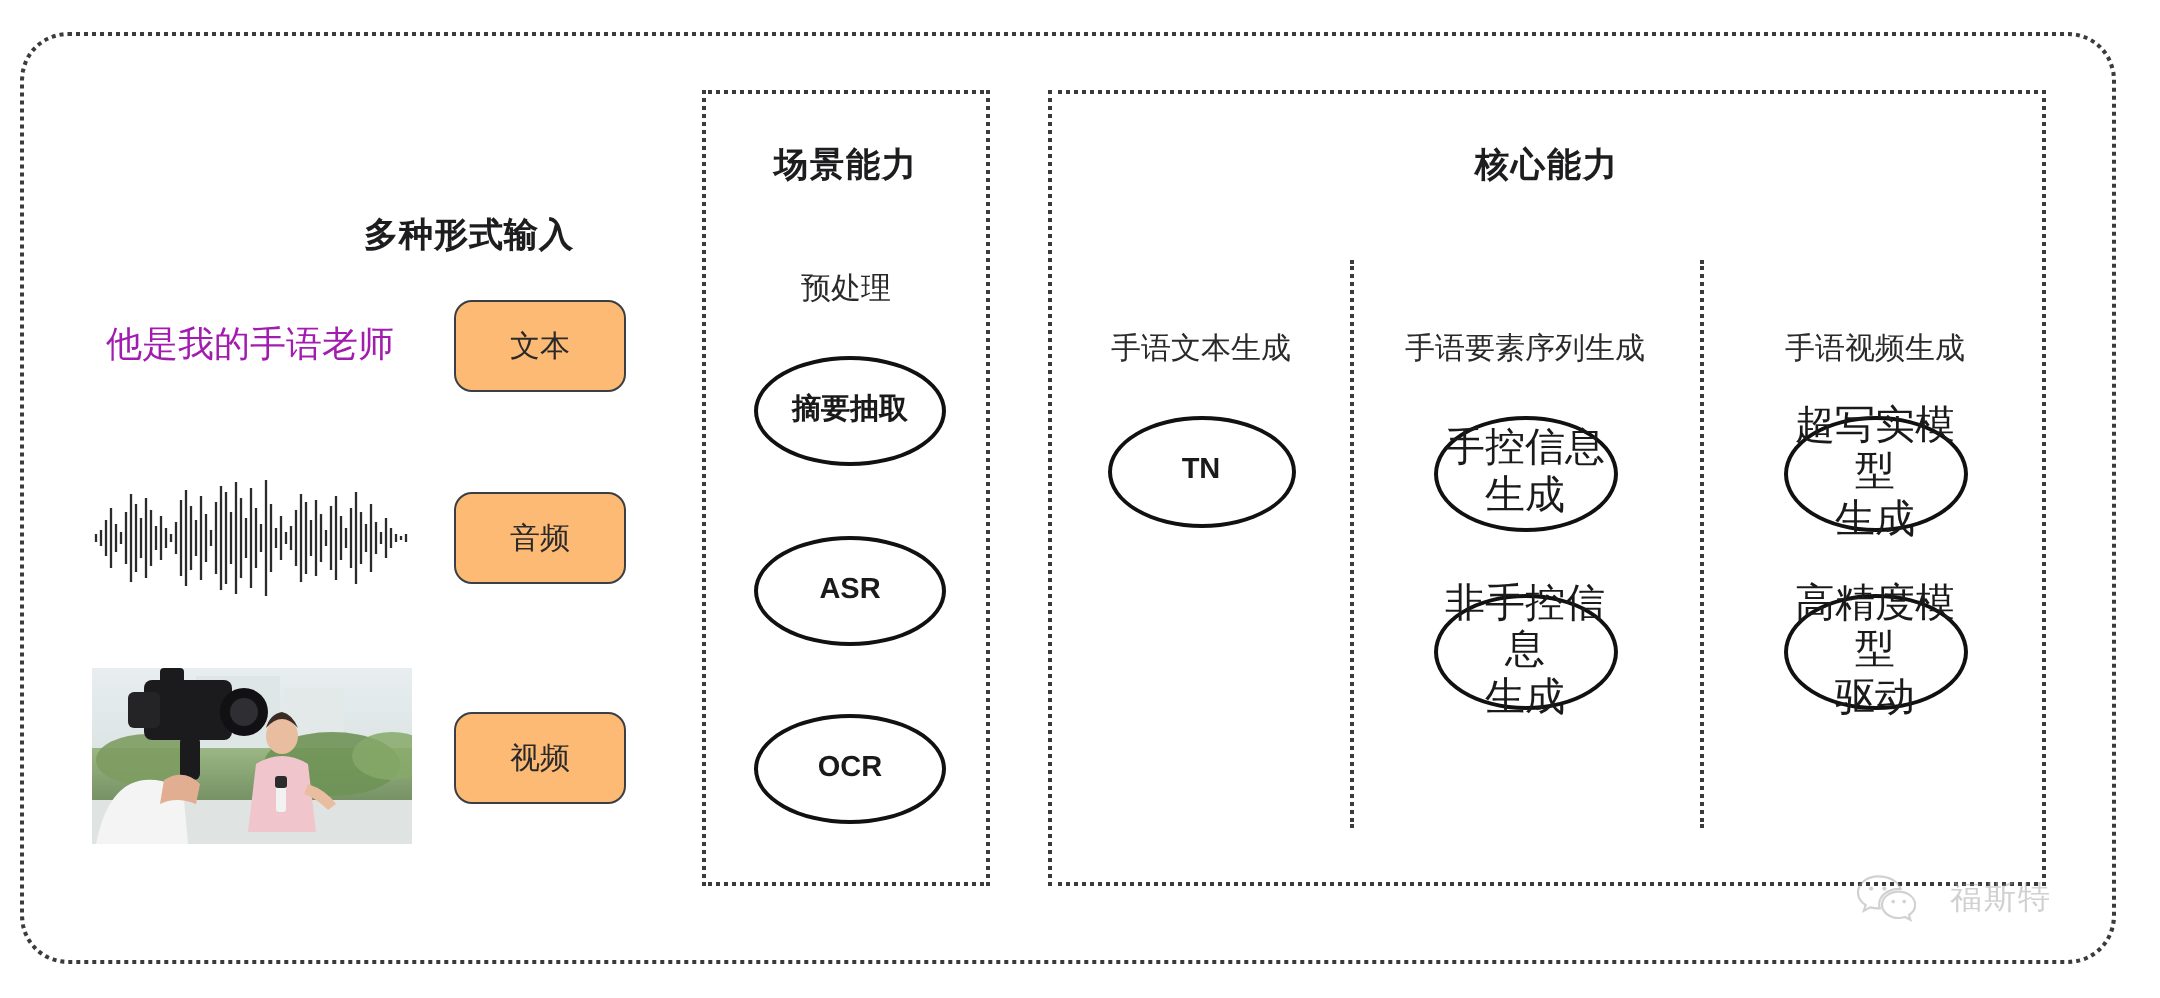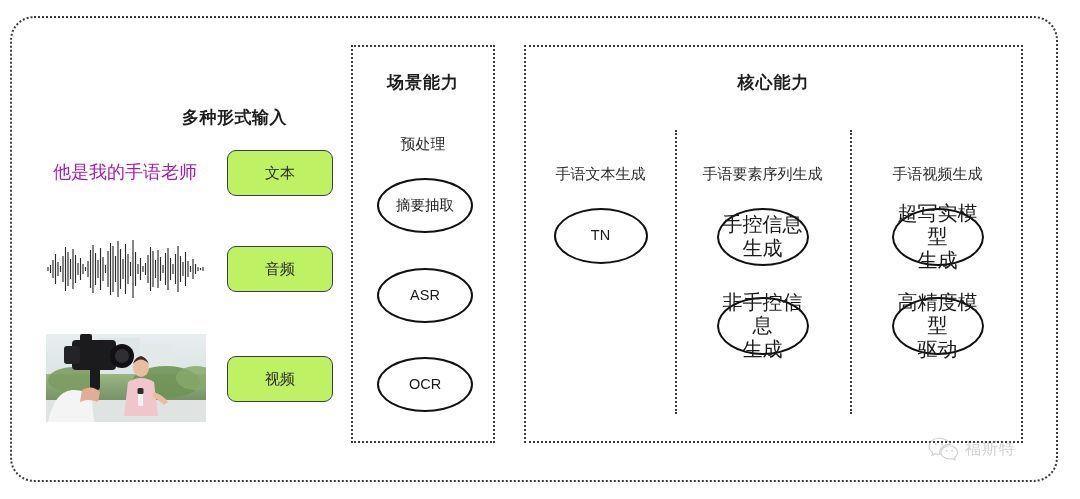--- a/index.html
+++ b/index.html
@@ -88,26 +88,26 @@
     height: 88px;
     overflow: hidden;
     background: #c9d4cc;
   }
   #video-thumb svg { display: block; width: 160px; height: 88px; }
 
   .modality-chip {
     position: absolute;
     left: 197px;
     top: 0px;
-    width: 106px;
+    width: 86px;
     height: 46px;
     box-sizing: border-box;
     border: 1.6px solid #3a3f46;
     border-radius: 9px;
-    background: #bef264;
+    background: #fdba74;
     display: flex;
     align-items: center;
     justify-content: center;
     font-size: 15px;
     color: #2a2a2a;
   }
   #input-row-video .modality-chip { top: 14px; }
 
   
   .panel {
@@ -153,21 +153,21 @@
     border-radius: 50%;
     background: #fff;
     display: flex;
     align-items: center;
     justify-content: center;
     text-align: center;
     font-size: 20px;
     line-height: 1.18;
     color: #1a1a1a;
   }
-  .ellipse.single { font-size: 14.5px; }
+  .ellipse.single { font-size: 14.5px; font-weight: bold; }
 
   
   #scene-panel .ellipse {
     left: 24px;
     width: 96px;
     height: 55px;
   }
   #scene-e0 { top: 131px; }
   #scene-e1 { top: 221px; }
   #scene-e2 { top: 310px; }
@@ -214,21 +214,21 @@
 
   
   #watermark {
     position: absolute;
     left: 928px;
     top: 432px;
     width: 120px;
     height: 34px;
     display: flex;
     align-items: center;
-    gap: 7px;
+    gap: 17px;
     opacity: 0.45;
   }
   #watermark-logo { width: 30px; height: 26px; flex: none; }
   #watermark-text {
     font-size: 16px;
     color: #9a9a9a;
     letter-spacing: 1px;
     white-space: nowrap;
   }
 </style>

